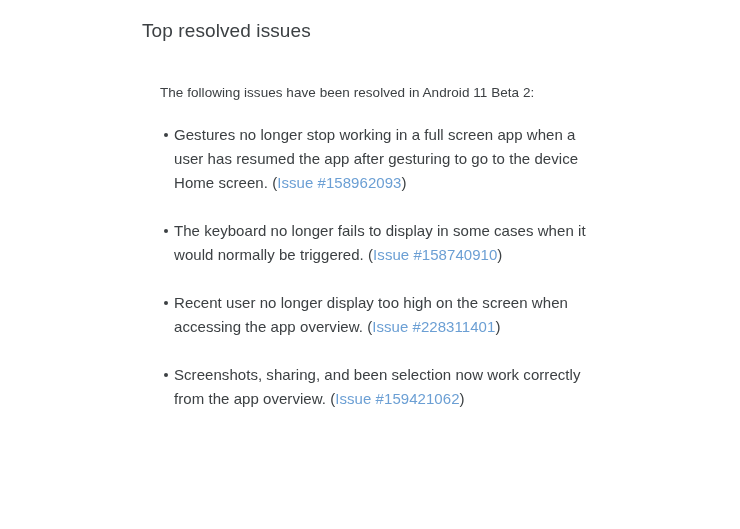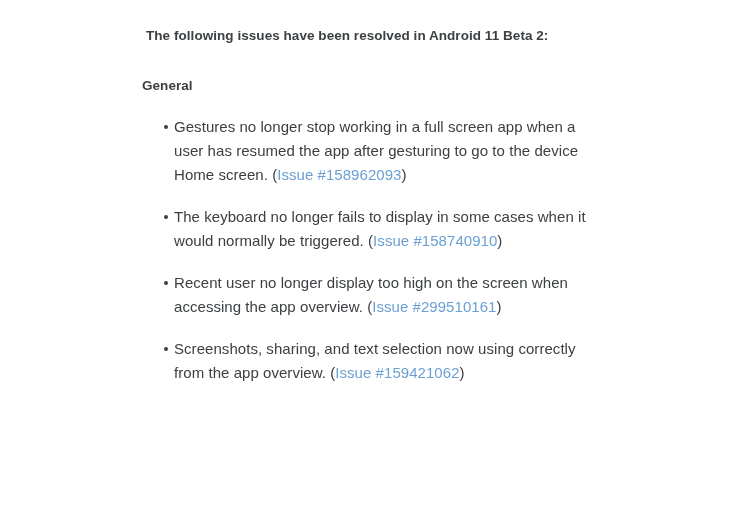--- a/index.html
+++ b/index.html
@@ -31,24 +31,24 @@
     font-size: 19px;
     font-weight: 400;
     color: #3c4043;
     line-height: 24px;
     margin: 0;
     padding-top: 19px;
     letter-spacing: 0.1px;
   }
   .intro {
     font-size: 13.5px;
-    font-weight: 700;
+    font-weight: 400;
     color: #3c4043;
     line-height: 20px;
-    margin: 4px;
+    margin: 18px;
     padding-top: 22px;
     letter-spacing: 0.05px;
   }
   .section {
     padding-top: 0;
   }
   .section-title {
     font-size: 13.5px;
     font-weight: 700;
     color: #3c4043;
@@ -65,21 +65,21 @@
   }
   ul.issue-list > li {
     position: relative;
     padding-left: 32px;
     font-size: 15px;
     color: #3c4043;
     line-height: 24px;
     letter-spacing: 0.05px;
   }
   ul.issue-list > li + li {
-    margin-top: 18px;
+    margin-top: 24px;
   }
   ul.issue-list > li:first-child {
     margin-top: 20px;
   }
   .bullet {
     position: absolute;
     left: 22px;
     top: 10px;
     width: 4px;
     height: 4px;
@@ -92,27 +92,27 @@
     text-decoration: none;
   }
   .paren { color: #3c4043; }
 </style>
 </head>
 <body>
 
 <div class="page">
   <div class="content">
 
+    <h1 class="page-title">Top resolved issues</h1>
 
     <p class="intro">The following issues have been resolved in Android 11 Beta 2:</p>
 
     <div class="section section-general">
-      <h2 class="section-title">General</h2>
       <ul class="issue-list">
           <li><span class="bullet"></span><span class="issue-text">Gestures no longer stop working in a full screen app when a user has resumed the app after gesturing to go to the device Home screen. </span><span class="paren">(</span><a class="issue-link" href="#">Issue #158962093</a><span class="paren">)</span></li>
           <li><span class="bullet"></span><span class="issue-text">The keyboard no longer fails to display in some cases when it would normally be triggered. </span><span class="paren">(</span><a class="issue-link" href="#">Issue #158740910</a><span class="paren">)</span></li>
-          <li><span class="bullet"></span><span class="issue-text">Recent user no longer display too high on the screen when accessing the app overview. </span><span class="paren">(</span><a class="issue-link" href="#">Issue #299510161</a><span class="paren">)</span></li>
-          <li><span class="bullet"></span><span class="issue-text">Screenshots, sharing, and text selection now using correctly from the app overview. </span><span class="paren">(</span><a class="issue-link" href="#">Issue #159421062</a><span class="paren">)</span></li>
+          <li><span class="bullet"></span><span class="issue-text">Recent user no longer display too high on the screen when accessing the app overview. </span><span class="paren">(</span><a class="issue-link" href="#">Issue #228311401</a><span class="paren">)</span></li>
+          <li><span class="bullet"></span><span class="issue-text">Screenshots, sharing, and been selection now work correctly from the app overview. </span><span class="paren">(</span><a class="issue-link" href="#">Issue #159421062</a><span class="paren">)</span></li>
         </ul>
     </div>
 
   </div>
 </div>
 
 </body></html>

